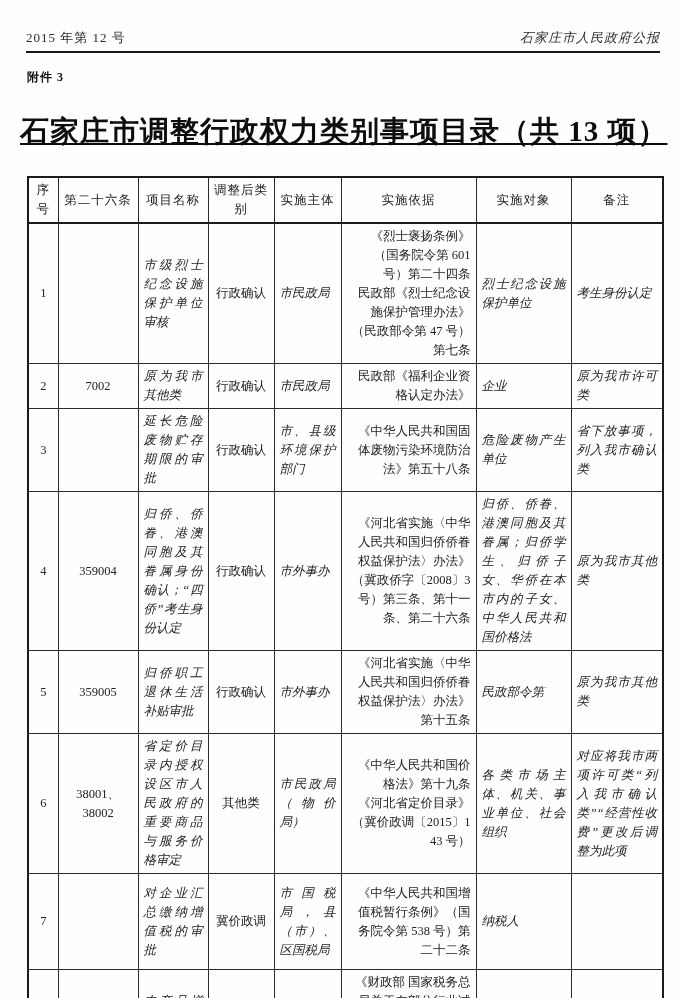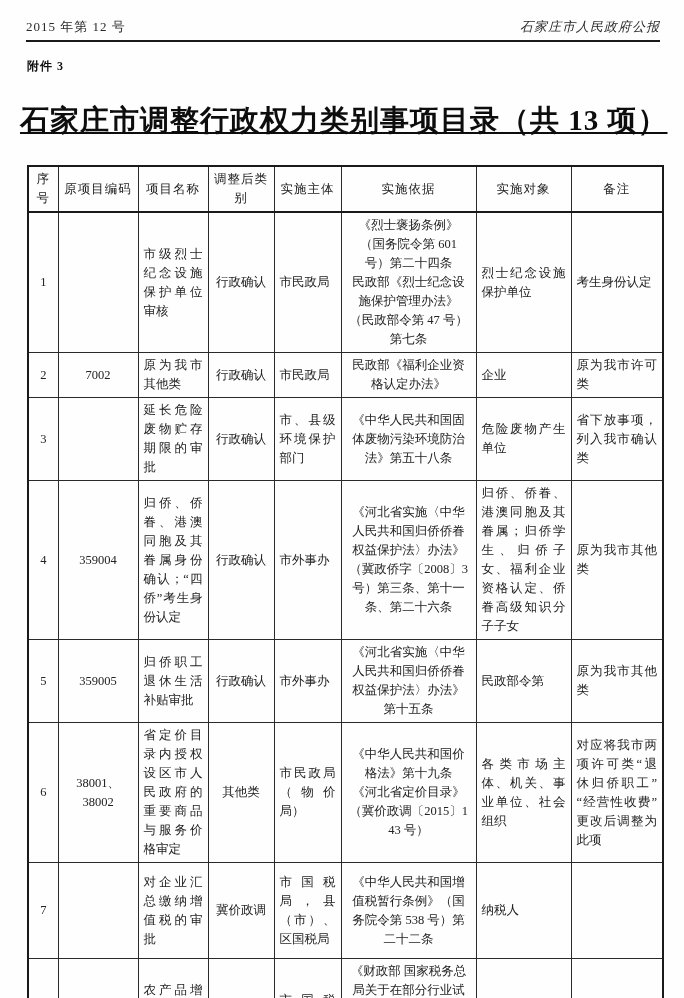--- a/index.html
+++ b/index.html
@@ -18,21 +18,21 @@
 
   .masthead {
     display: flex;
     justify-content: space-between;
     align-items: flex-end;
     margin: 18px 24px 0 26px;
     font-size: 13px;
     letter-spacing: 1px;
     color: #2a2a2a;
   }
-  .masthead .gazette-name { font-style: italic; }
+  .masthead .gazette-name { font-style: italic; margin-top: 11px; }
 
   .masthead-rule {
     border: none;
     border-top: 2px solid #1a1a1a;
     margin: 4px 24px 0 26px;
   }
 
   .attachment {
     margin: 16px 0 0 27px;
     font-size: 12px;
@@ -72,23 +72,24 @@
     font-weight: normal;
     text-align: center;
     height: 34px;
     border-bottom: 2px solid #1a1a1a;
     letter-spacing: 1px;
   }
   td.c-seq, td.c-code, td.c-cat { text-align: center; }
   td.c-name, td.c-impl, td.c-target, td.c-remark {
     text-align: justify;
     text-justify: inter-character;
+    font-style: italic;
   }
   td.c-basis {
-    text-align: center;
+    text-align: right;
     white-space: pre-line;
   }
   td.c-basis, td.c-target, td.c-remark, td.c-name, td.c-impl { word-break: break-all; }
 
   tbody tr:nth-child(1) { height: 124px; }
   tbody tr:nth-child(2) { height: 44px;  }
   tbody tr:nth-child(3) { height: 62px;  }
   tbody tr:nth-child(4) { height: 136px; }
   tbody tr:nth-child(5) { height: 80px;  }
   tbody tr:nth-child(6) { height: 116px; }
@@ -117,21 +118,21 @@
         <col style="width:70px">
         <col style="width:66px">
       <col style="width:67px">
         <col style="width:135px">
         <col style="width:95px">
         <col style="width:92px">
     </colgroup>
     <thead>
       <tr>
         <th>序号</th>
-        <th>原项目编码</th>
+        <th>第二十六条</th>
         <th>项目名称</th>
         <th>调整后类别</th>
         <th>实施主体</th>
         <th>实施依据</th>
         <th>实施对象</th>
         <th>备注</th>
       </tr>
     </thead>
     <tbody>
       <tr>
@@ -165,21 +166,21 @@
         <td class="c-target">危险废物产生单位</td>
         <td class="c-remark">省下放事项，列入我市确认类</td>
       </tr>
       <tr>
         <td class="c-seq">4</td>
         <td class="c-code">359004</td>
         <td class="c-name">归侨、侨眷、港澳同胞及其眷属身份确认；“四侨”考生身份认定</td>
         <td class="c-cat">行政确认</td>
         <td class="c-impl">市外事办</td>
         <td class="c-basis">《河北省实施〈中华人民共和国归侨侨眷权益保护法〉办法》（冀政侨字〔2008〕3 号）第三条、第十一条、第二十六条</td>
-        <td class="c-target">归侨、侨眷、港澳同胞及其眷属；归侨学生、归侨子女、福利企业资格认定、侨眷高级知识分子子女</td>
+        <td class="c-target">归侨、侨眷、港澳同胞及其眷属；归侨学生、归侨子女、华侨在本市内的子女、中华人民共和国价格法</td>
         <td class="c-remark">原为我市其他类</td>
       </tr>
       <tr>
         <td class="c-seq">5</td>
         <td class="c-code">359005</td>
         <td class="c-name">归侨职工退休生活补贴审批</td>
         <td class="c-cat">行政确认</td>
         <td class="c-impl">市外事办</td>
         <td class="c-basis">《河北省实施〈中华人民共和国归侨侨眷权益保护法〉办法》第十五条</td>
         <td class="c-target">民政部令第</td>
@@ -187,21 +188,21 @@
       </tr>
       <tr>
         <td class="c-seq">6</td>
         <td class="c-code">38001、38002</td>
         <td class="c-name">省定价目录内授权设区市人民政府的重要商品与服务价格审定</td>
         <td class="c-cat">其他类</td>
         <td class="c-impl">市民政局（物价局）</td>
         <td class="c-basis">《中华人民共和国价格法》第十九条
 《河北省定价目录》（冀价政调〔2015〕143 号）</td>
         <td class="c-target">各类市场主体、机关、事业单位、社会组织</td>
-        <td class="c-remark">对应将我市两项许可类“退休归侨职工”“经营性收费”更改后调整为此项</td>
+        <td class="c-remark">对应将我市两项许可类“列入我市确认类”“经营性收费”更改后调整为此项</td>
       </tr>
       <tr>
         <td class="c-seq">7</td>
         <td class="c-code"></td>
         <td class="c-name">对企业汇总缴纳增值税的审批</td>
         <td class="c-cat">冀价政调</td>
         <td class="c-impl">市国税局，县（市）、区国税局</td>
         <td class="c-basis">《中华人民共和国增值税暂行条例》（国务院令第 538 号）第二十二条</td>
         <td class="c-target">纳税人</td>
         <td class="c-remark"></td>

